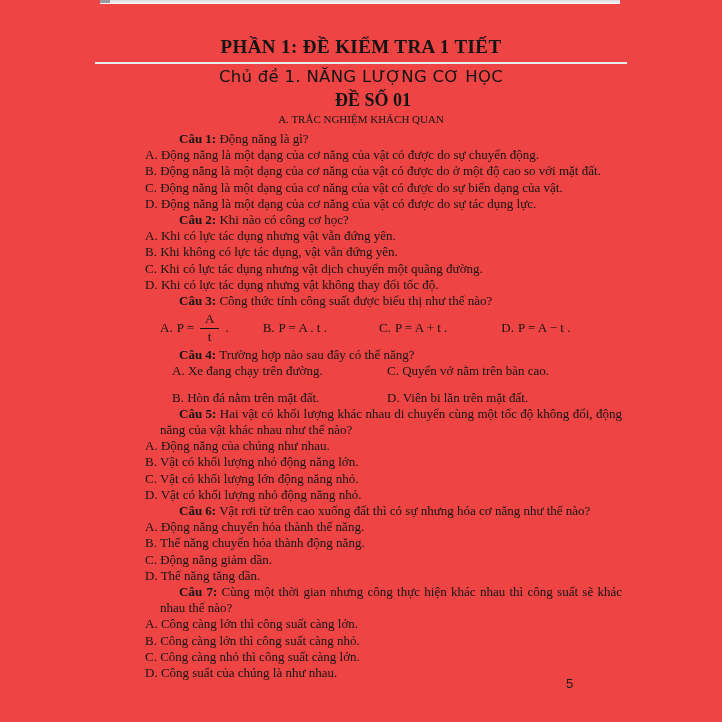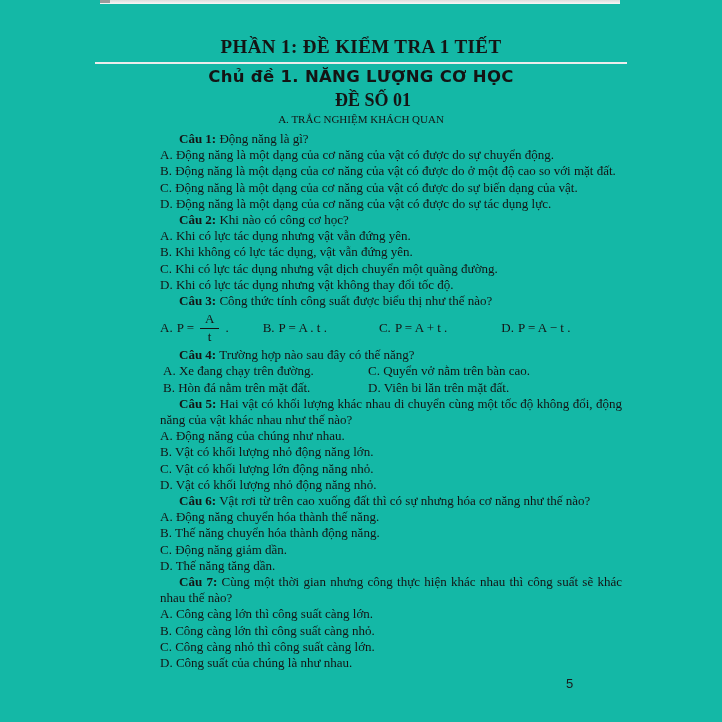--- a/index.html
+++ b/index.html
@@ -1,53 +1,53 @@
 <!DOCTYPE html>
 <html><head>
 <meta charset="utf-8">
 <style>
   html,body{margin:0;padding:0;}
   body{
     width:722px;height:722px;background:#ffffff;
     font-family:"Liberation Serif", serif;color:#141414;
     -webkit-font-smoothing:antialiased;
   }
-  .sheet{position:relative;width:722px;height:722px;background:#14b8a6;overflow:hidden;}
+  .sheet{position:relative;width:722px;height:722px;background:#ef4444;overflow:hidden;}
 
   
   .top-edge{position:absolute;top:0;left:100px;width:520px;height:4px;
     background:linear-gradient(to bottom,#dcdcdc,#f6f6f6);}
   .top-edge-notch{position:absolute;top:0;left:100px;width:10px;height:3px;background:#9a9a9a;}
 
   .header{padding-top:36px;text-align:center;}
   .part-title{font-size:19px;font-weight:bold;letter-spacing:.4px;margin:0;}
   .title-rule{width:532px;height:2px;background:#ececec;margin:4px auto 3px auto;}
-  .topic-title{font-family:"DejaVu Sans", sans-serif;font-size:16.5px;font-weight:700;
+  .topic-title{font-family:"DejaVu Sans", sans-serif;font-size:16.5px;font-weight:400;
     letter-spacing:.3px;margin:0;}
   .exam-no{font-size:18px;font-weight:bold;margin:4px 0 0 0;padding-left:24px;}
   .section-title{font-size:11px;font-weight:normal;margin:2px 0 0 0;}
 
   .content{margin:6px 100px 0 145px;font-size:13px;line-height:16.2px;}
   .q-stem{margin:0;padding-left:15px;text-indent:-15px;text-align:justify;}
   .q-label{font-weight:bold;margin-left:34px;}
-  .opts{margin-left:15px;}
+  .opts{}
   .opt{margin:0;padding-left:6px;text-indent:-6px;text-align:justify;}
 
   
   .formula-row{display:flex;align-items:center;height:38px;margin-left:15px;white-space:nowrap;}
   .fopt{display:inline-flex;align-items:center;gap:4px;}
   .fopt + .fopt-b{margin-left:34px;}
   .fopt + .fopt-c{margin-left:52px;}
   .fopt + .fopt-d{margin-left:54px;}
   .frac{display:inline-block;text-align:center;vertical-align:middle;line-height:1.1;margin:0 2px;}
   .frac .num{display:block;border-bottom:1.4px solid #141414;padding:0 5px 1px 5px;}
   .frac .den{display:block;padding:1px 5px 0 5px;}
 
   
-  .opts-grid{display:grid;grid-template-columns:205px auto;margin-left:18px;}
+  .opts-grid{display:grid;grid-template-columns:205px auto;margin-left:27px;gap:10px;}
   .opts-grid .opt{padding-left:0;text-indent:0;text-align:left;}
 
   .page-number{position:absolute;top:676px;left:566px;
     font-family:"Liberation Sans", sans-serif;font-size:13px;color:#1a1a1a;}
 </style>
 </head>
 <body>
 
 <div class="sheet">
   <div class="top-edge"></div>

